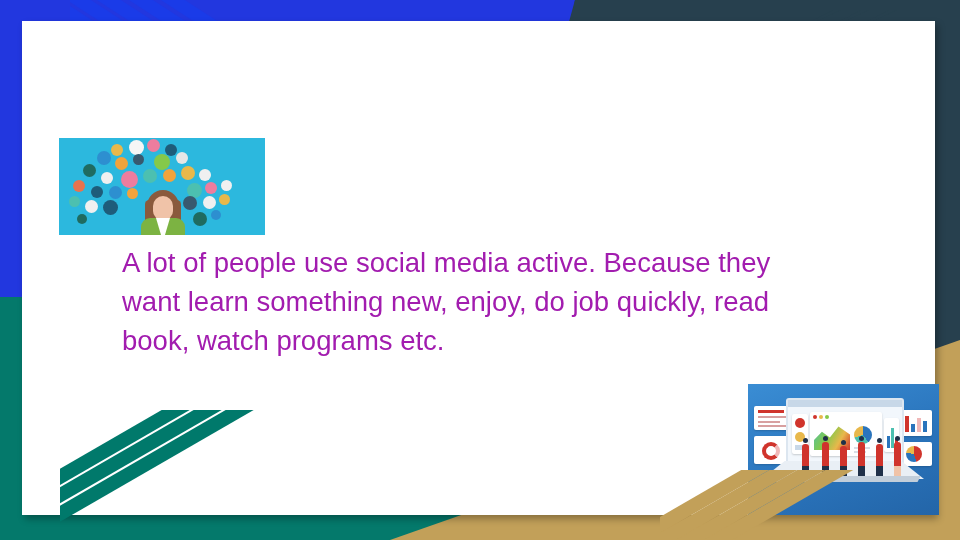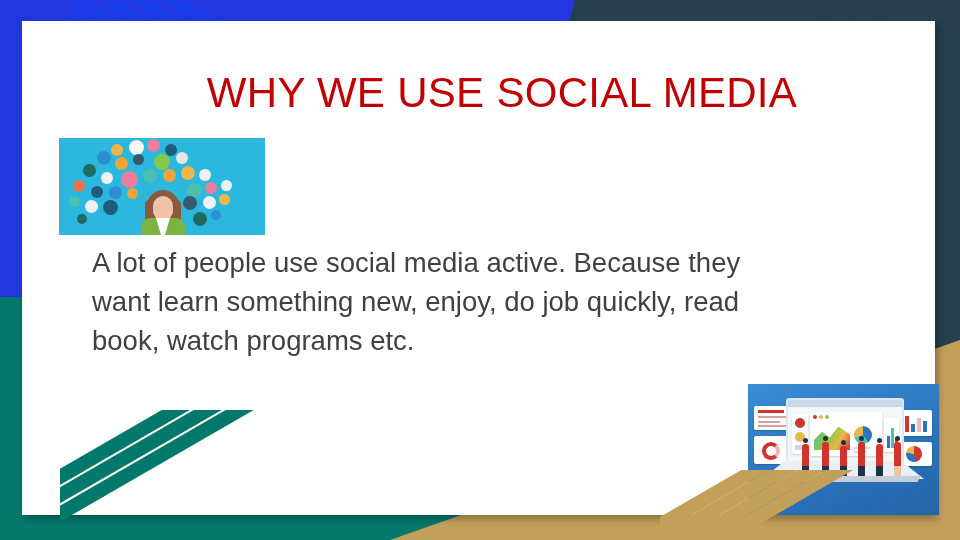--- a/index.html
+++ b/index.html
@@ -96,24 +96,24 @@
     color: #C00000;
     font-size: 42px;
     line-height: 1.28;
     letter-spacing: 0.3px;
     font-weight: 400;
   }
 
   
   #body-text {
     position: absolute;
-    left: 70px;
+    left: 100px;
     top: 222px;
     width: 700px;
-    color: #404040;
+    color: #a21caf;
     font-size: 27.5px;
     line-height: 1.42;
     font-weight: 400;
   }
 
   
   #img-social {
     position: absolute;
     left: 37px;
     top: 117px;
@@ -257,21 +257,20 @@
   </div>
 
   <div class="stripes stripes-tr">
     <div class="bar" style="left:-62px; top:110px;"></div>
     <div class="bar" style="left:-34px; top:110px;"></div>
     <div class="bar" style="left:-6px;  top:110px;"></div>
   </div>
 
   <div id="card">
 
-    <div id="title" class="nosel">WHY WE USE SOCIAL MEDIA</div>
 
     <div id="img-social">
       <span class="bubble" style="left:52px; top:6px;  width:12px; height:12px; background:#E8B84B;"></span>
       <span class="bubble" style="left:70px; top:2px;  width:15px; height:15px; background:#F6F6F6;"></span>
       <span class="bubble" style="left:88px; top:1px;  width:13px; height:13px; background:#ED7D9E;"></span>
       <span class="bubble" style="left:106px;top:6px;  width:12px; height:12px; background:#1E5C7A;"></span>
       <span class="bubble" style="left:38px; top:13px; width:14px; height:14px; background:#2D8FD0;"></span>
       <span class="bubble" style="left:56px; top:19px; width:13px; height:13px; background:#F2A33C;"></span>
       <span class="bubble" style="left:74px; top:16px; width:11px; height:11px; background:#38596E;"></span>
       <span class="bubble" style="left:95px; top:16px; width:16px; height:16px; background:#85C94A;"></span>

